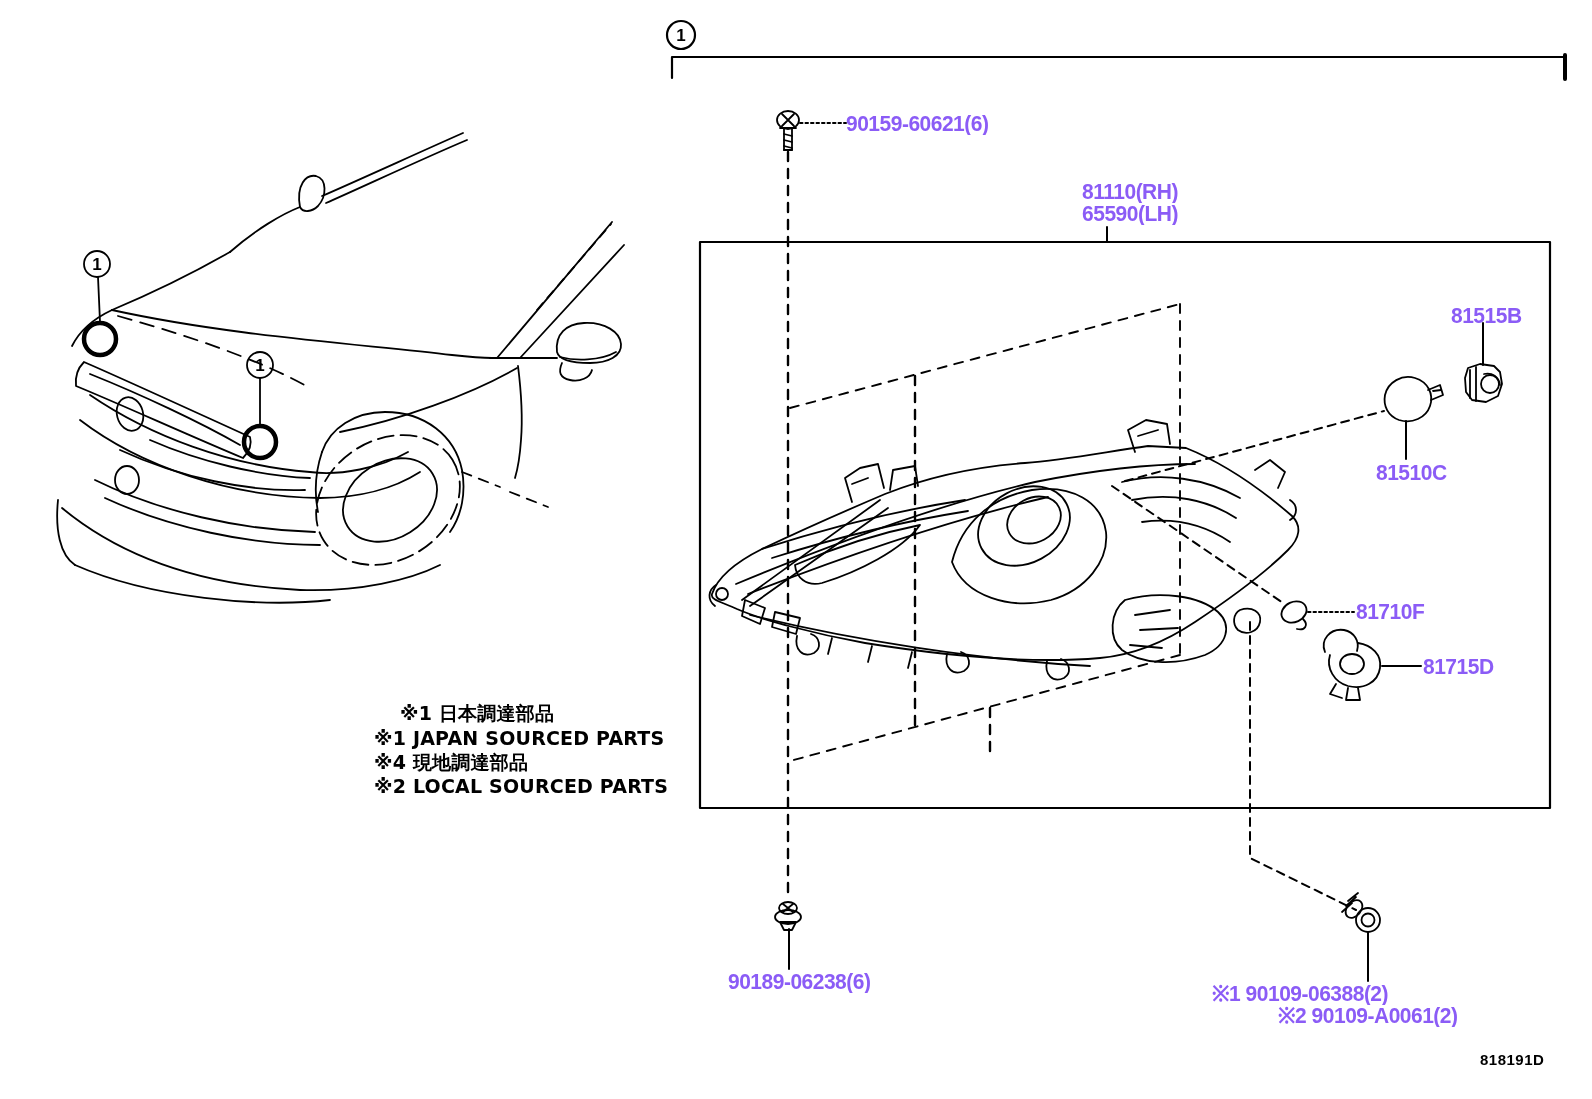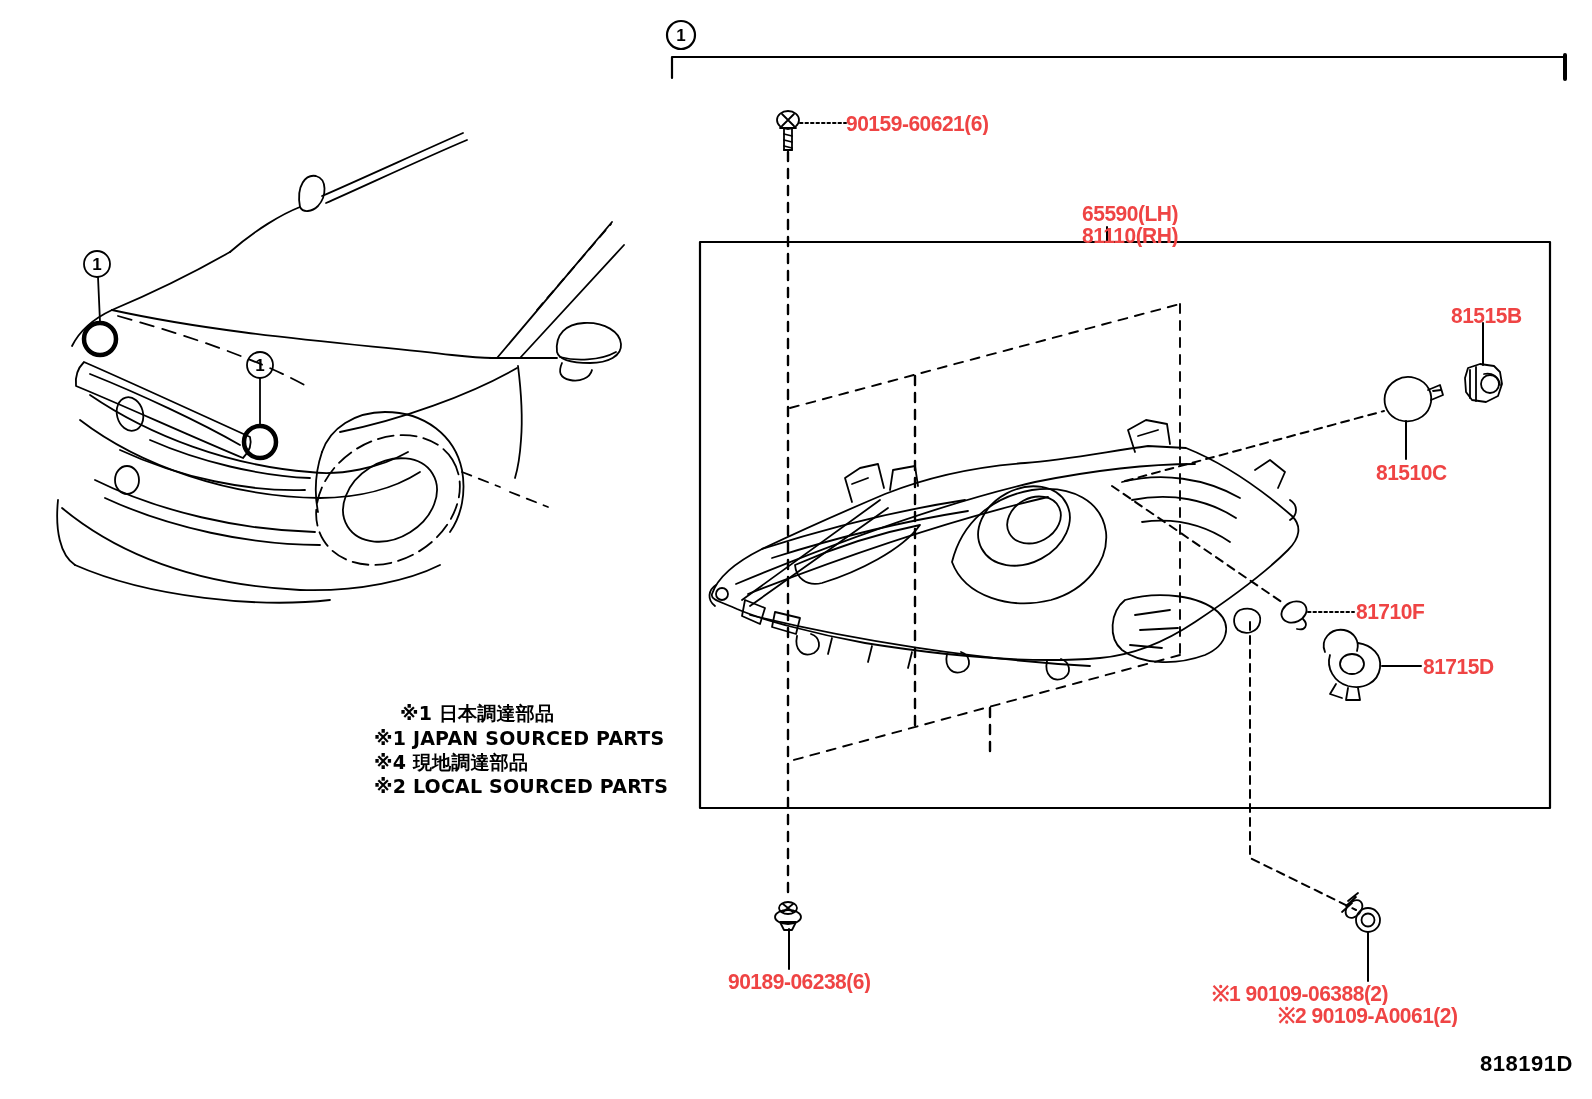--- a/index.html
+++ b/index.html
@@ -2,35 +2,35 @@
 <html><head>
 <meta charset="utf-8">
 <style>
   html,body{margin:0;padding:0;background:#fff;}
   .canvas{
     position:relative;width:1592px;height:1099px;background:#ffffff;overflow:hidden;
     font-family:"Liberation Sans",sans-serif;
   }
   svg.art{position:absolute;left:0;top:0;}
   .lbl{
-    position:absolute;color:#ef4444;font-weight:bold;font-size:21px;
+    position:absolute;color:#8b5cf6;font-weight:bold;font-size:21px;
     letter-spacing:-0.5px;white-space:nowrap;line-height:22px;
     transform:scaleY(1.04);transform-origin:left top;
   }
   .lbl.center{text-align:center;}
   .callout-digit{
     position:absolute;color:#000;font-weight:bold;font-size:17px;line-height:17px;
     width:14px;text-align:center;white-space:nowrap;
   }
   .note-line{
     position:absolute;color:#000;font-weight:bold;font-size:19px;line-height:24px;
     font-family:"DejaVu Sans","Liberation Sans",sans-serif;white-space:nowrap;letter-spacing:0.2px;
   }
   .figcode{
-    position:absolute;color:#000;font-weight:bold;font-size:22px;letter-spacing:0.5px;white-space:nowrap;text-align:right;
+    position:absolute;color:#000;font-weight:bold;font-size:15px;letter-spacing:0.5px;white-space:nowrap;text-align:right;
   }
 </style>
 </head>
 <body>
 
 <div class="canvas">
 
   <svg class="art" width="1592" height="1099" viewBox="0 0 1592 1099" fill="none" stroke="#000" stroke-width="1.8" stroke-linecap="round" stroke-linejoin="round">
 
     <g>
@@ -227,21 +227,21 @@
       <path d="M 789,929 L 789,969"></path>
       <path d="M 1368,932 L 1368,981"></path>
     </g>
   </svg>
 
   <span class="callout-digit" style="left:674px;top:27px;">1</span>
   <span class="callout-digit" style="left:90px;top:256px;">1</span>
   <span class="callout-digit" style="left:253px;top:357px;">1</span>
 
   <div class="lbl" style="left:846px;top:112px;">90159-60621(6)</div>
-  <div class="lbl center" style="left:1064px;top:180px;width:132px;margin-top:44px;">81110(RH)</div>
+  <div class="lbl center" style="left:1064px;top:180px;width:132px;">81110(RH)</div>
   <div class="lbl center" style="left:1064px;top:202px;width:132px;">65590(LH)</div>
   <div class="lbl" style="left:1451px;top:304px;">81515B</div>
   <div class="lbl" style="left:1376px;top:461px;">81510C</div>
   <div class="lbl" style="left:1356px;top:600px;">81710F</div>
   <div class="lbl" style="left:1423px;top:655px;">81715D</div>
   <div class="lbl" style="left:728px;top:970px;">90189-06238(6)</div>
   <div class="lbl" style="left:1212px;top:982px;">※1 90109-06388(2)</div>
   <div class="lbl" style="left:1278px;top:1004px;text-align:right;">※2 90109-A0061(2)</div>
 
   <div class="note-line" style="left:374px;top:701px;margin-left:26px;">※1 日本調達部品</div>

